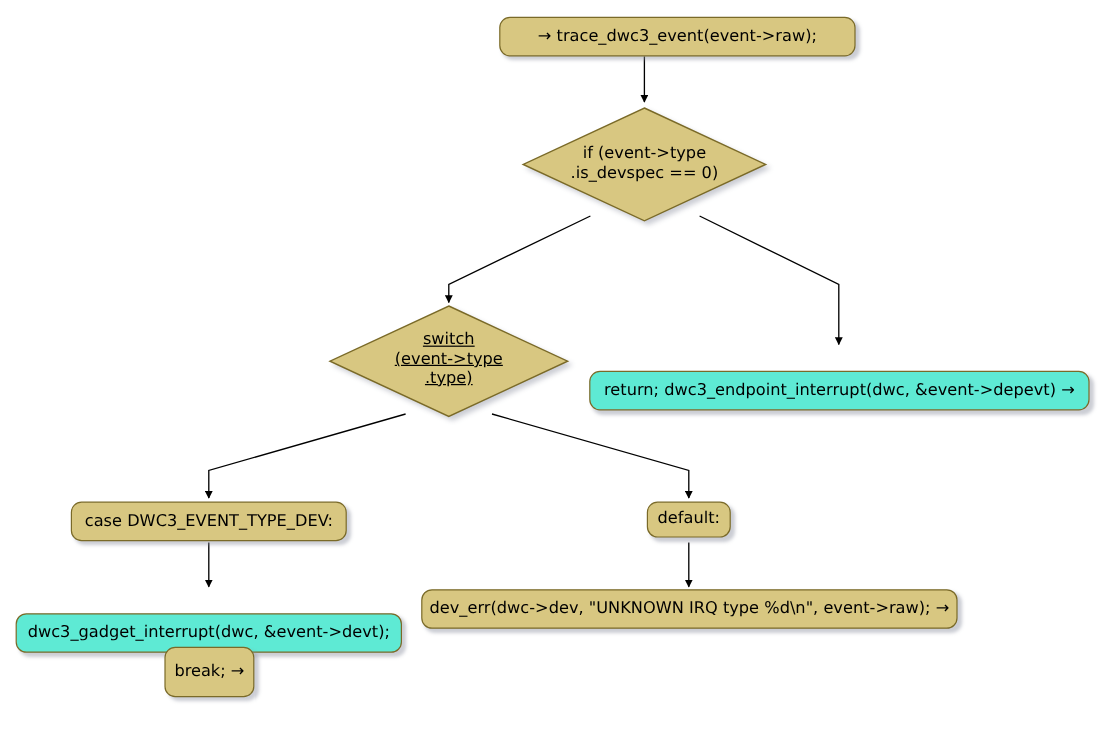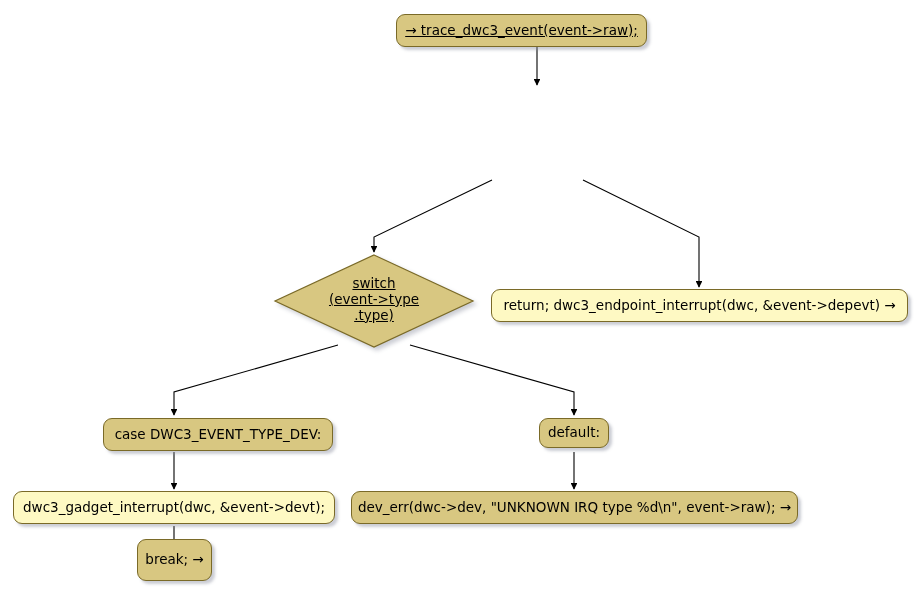--- a/index.html
+++ b/index.html
@@ -40,21 +40,22 @@
     display: flex;
     align-items: center;
     justify-content: center;
     color: #000000;
     font-size: 13.5px;
     line-height: 1.15;
     white-space: nowrap;
     padding: 0 9px;
   }
   .box.selected {
-    background: #fef9c3;
+    background: #5eead4;
+    margin-top: 20px;
   }
   
   .diamond {
     display: block;
   }
   .diamond svg {
     display: block;
     overflow: visible;
   }
   .diamond .dlabel {
@@ -93,39 +94,46 @@
       <path d="M 410 345 L 574 392 L 574 415"></path>
 
       <path d="M 174 452 L 174 489"></path>
 
       <path d="M 174 526 L 174 563"></path>
 
       <path d="M 574 452 L 574 489"></path>
     </g>
   </svg>
 
-  <div class="node box" style="left:396px; top:14px; width:251px; height:33px;text-decoration:underline;">
+  <div class="node box" style="left:416px; top:14px; width:297px; height:33px;">
     <span>→ trace_dwc3_event(event-&gt;raw);</span>
   </div>
 
+  <div class="node diamond" style="left:434px; top:88px; width:206px; height:98px;">
+    <svg width="206" height="98" viewBox="0 0 206 98">
+      <polygon points="103,2 204,49 103,96 2,49" fill="#d8c781" stroke="#7a6a28" stroke-width="1.2" style="filter: drop-shadow(3px 3px 2px rgba(140,145,160,0.45));"></polygon>
+    </svg>
+    <div class="dlabel" style="top:33px;">if (event-&gt;type
+.is_devspec == 0)</div>
+  </div>
 
   <div class="node diamond" style="left:273px; top:253px; width:202px; height:96px;">
     <svg width="202" height="96" viewBox="0 0 202 96">
       <polygon points="101,2 200,48 101,94 2,48" fill="#d8c781" stroke="#7a6a28" stroke-width="1.2" style="filter: drop-shadow(3px 3px 2px rgba(140,145,160,0.45));"></polygon>
     </svg>
     <div class="dlabel" style="top:23px;text-decoration:underline;">switch
 (event-&gt;type
 .type)</div>
   </div>
 
   <div class="node box selected" style="left:491px; top:289px; width:417px; height:33px;">
     <span>return; dwc3_endpoint_interrupt(dwc, &amp;event-&gt;depevt) →</span>
   </div>
 
-  <div class="node box" style="left:59px; top:418px; width:230px; height:33px;margin-left:44px;">
+  <div class="node box" style="left:59px; top:418px; width:230px; height:33px;">
     <span>case DWC3_EVENT_TYPE_DEV:</span>
   </div>
 
   <div class="node box" style="left:539px; top:418px; width:70px; height:30px;">
     <span>default:</span>
   </div>
 
   <div class="node box selected" style="left:13px; top:491px; width:322px; height:33px;text-align:right;">
     <span>dwc3_gadget_interrupt(dwc, &amp;event-&gt;devt);</span>
   </div>

